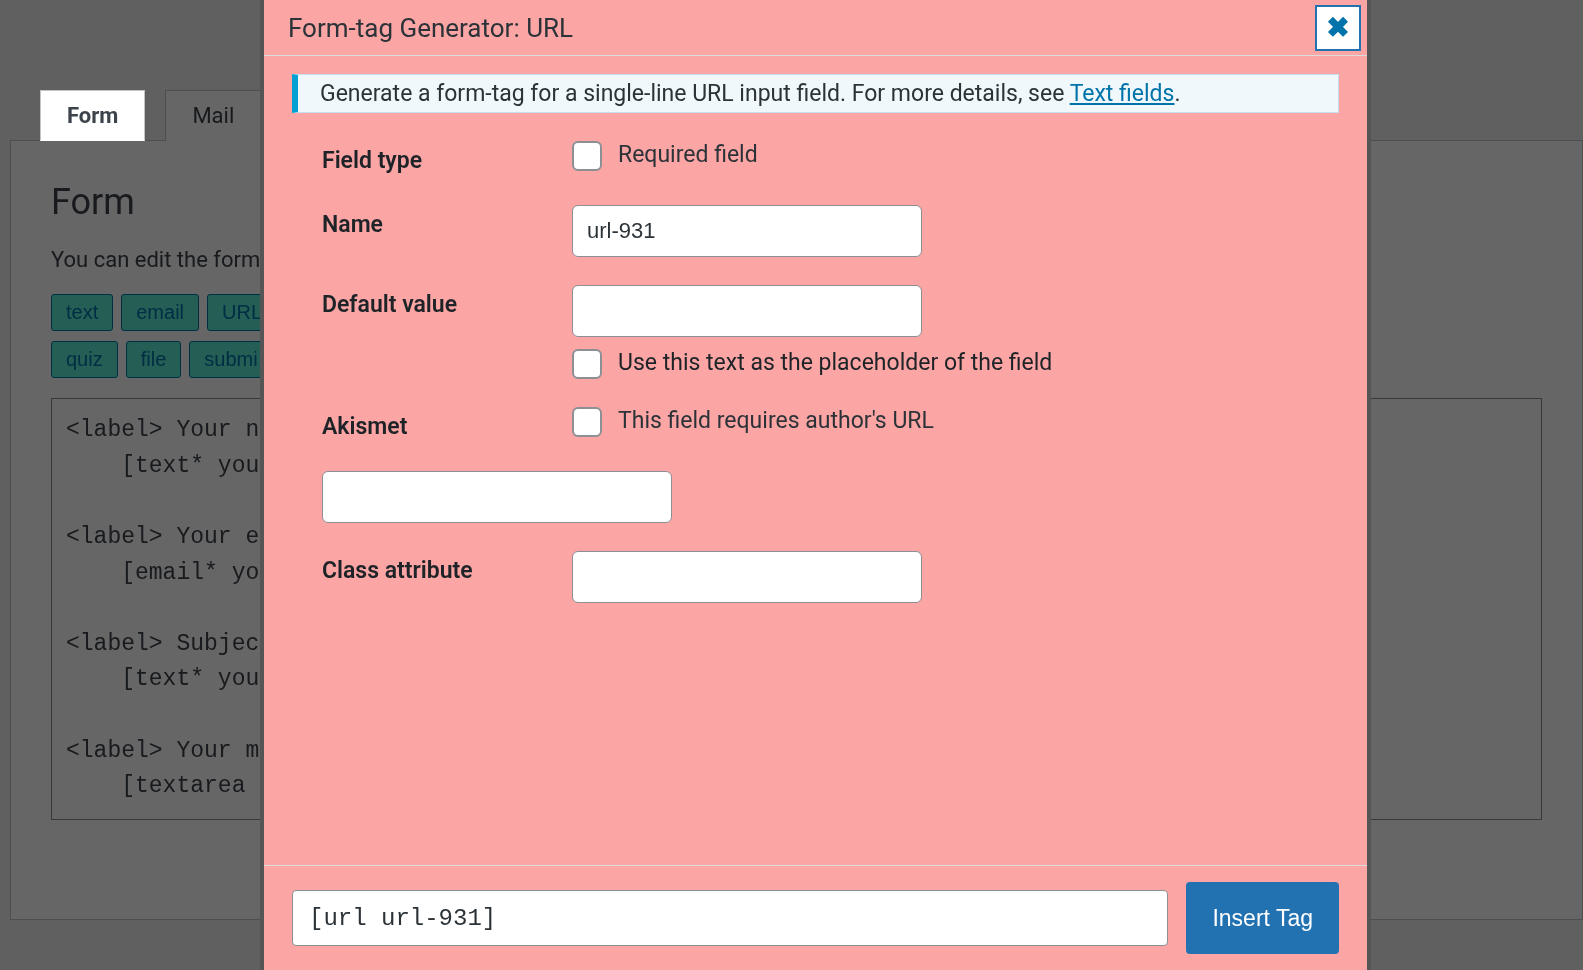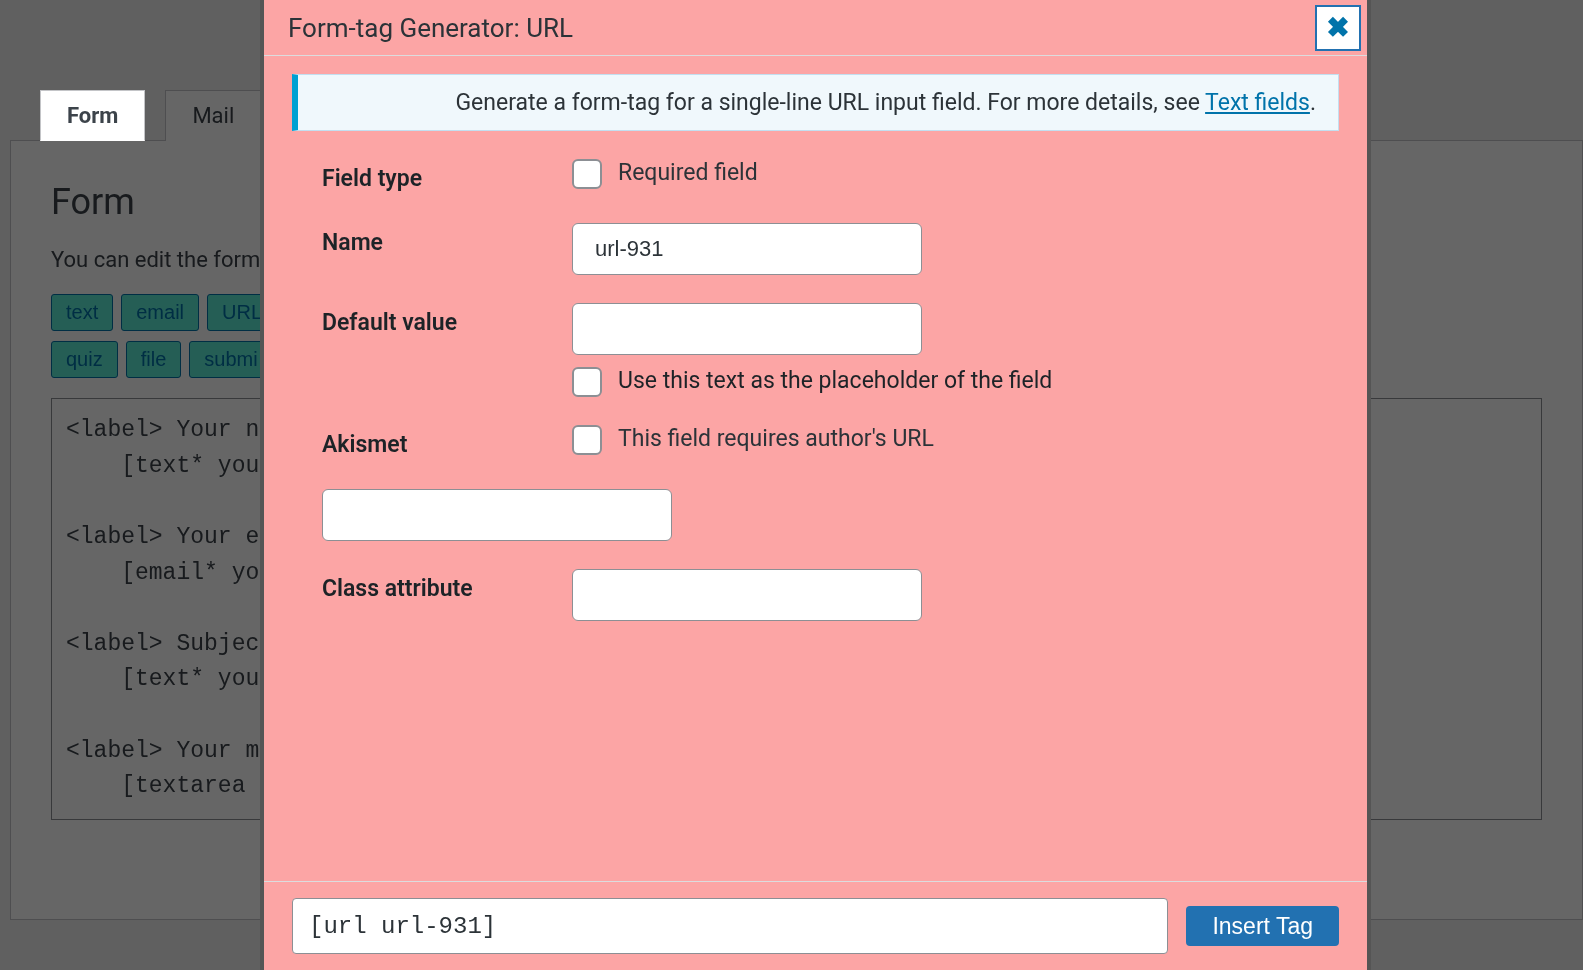--- a/index.html
+++ b/index.html
@@ -112,25 +112,24 @@
   }
   .modal-body {
     padding: 18px 28px 0 28px;
     flex: 1;
     overflow: auto;
   }
   .info-box {
     border: 1px solid #c3dff0;
     border-left: 6px solid #00a0d2;
     background: #f0f8fc;
-    padding: 14px 22px;
+    padding: 5px 22px;
     font-size: 23px;
     color:#2c3338;
     margin-bottom: 28px;
-    text-align: right;
   }
   .info-box a { color:#0073aa; text-decoration: underline; }
 
   .form-row {
     display: flex;
     align-items: flex-start;
     margin-bottom: 28px;
     margin-left: 30px;
   }
   .form-label {
@@ -156,21 +155,21 @@
     background:#fff;
     appearance: none;
     cursor:pointer;
     flex-shrink: 0;
   }
   .text-input {
     width: 350px;
     height: 52px;
     border: 1px solid #8c8f94;
     border-radius: 6px;
-    padding: 0 22px;
+    padding: 0 14px;
     font-size: 22px;
     color:#2c3338;
   }
   .sub-chk {
     margin-top: 12px;
     display:flex;
     gap:16px;
     font-size:23px;
   }
 
@@ -190,21 +189,21 @@
     font-size: 24px;
     padding: 0 16px;
     color:#2c3338;
   }
   .insert-btn {
     background: #2271b1;
     color:#fff;
     border:none;
     border-radius: 4px;
     padding: 0 26px;
-    height: 40px;
+    height: 72px;
     font-size: 23px;
     cursor:pointer;
   }
 </style>
 </head>
 <body>
 
 <div class="bg-page">
   <div class="bg-tabs">
     <div class="bg-tab active">Form</div>

